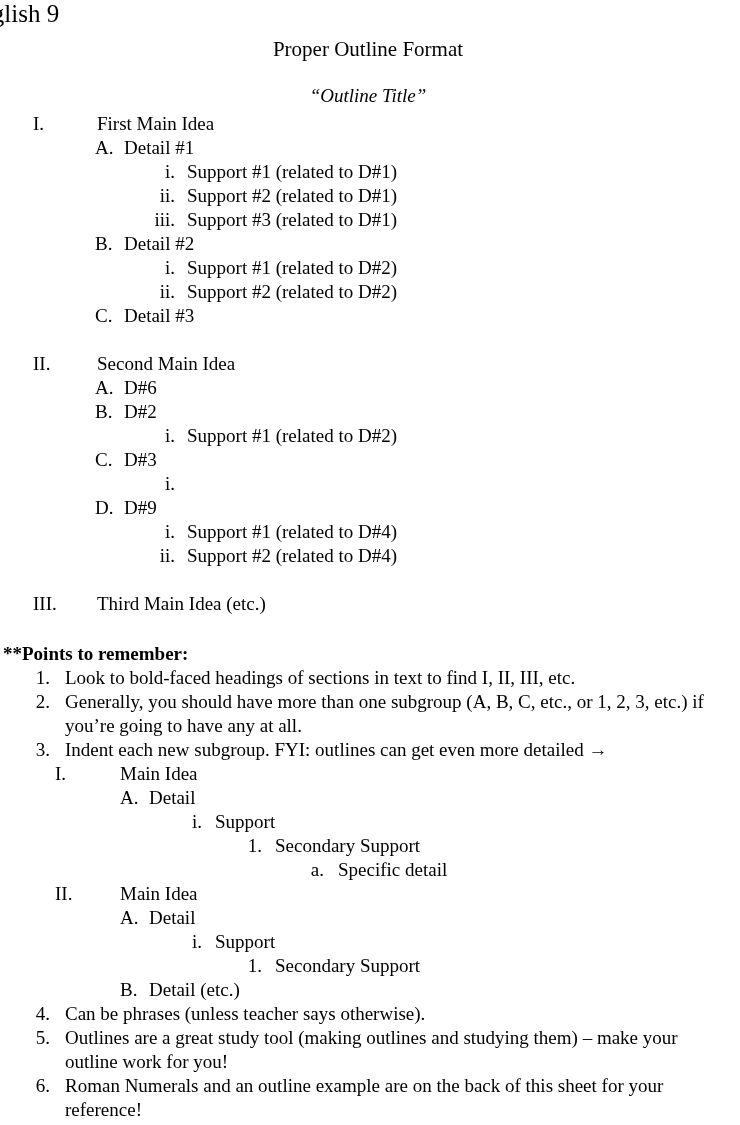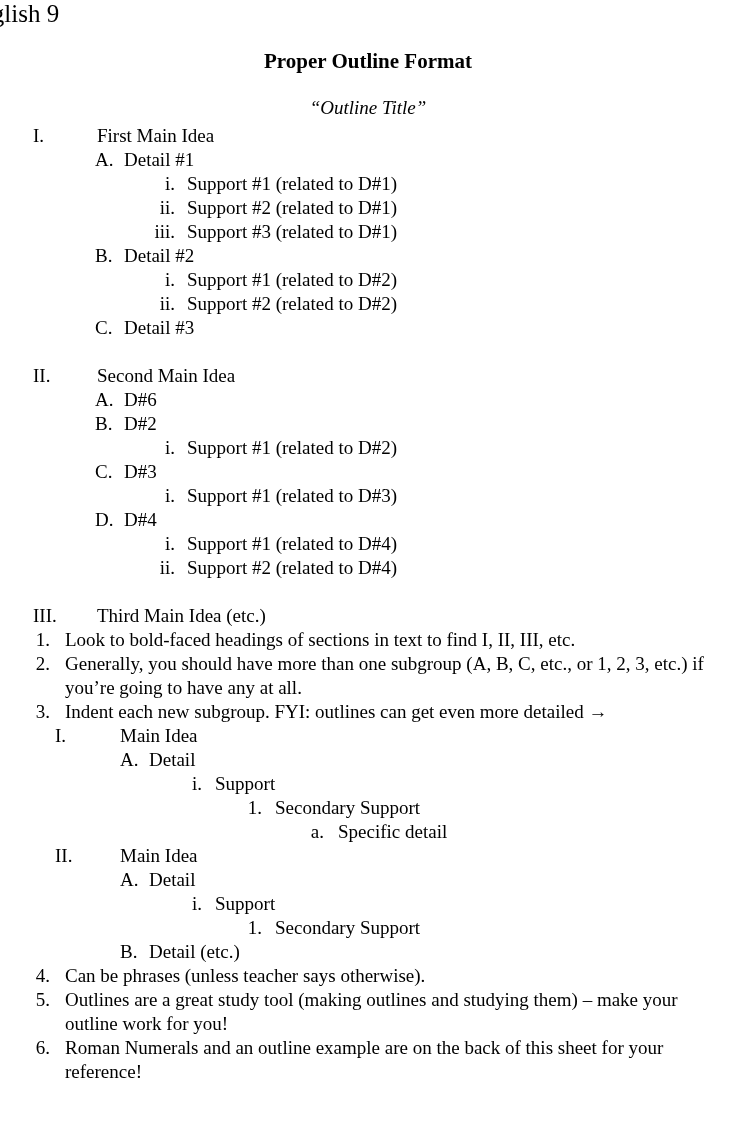--- a/index.html
+++ b/index.html
@@ -30,24 +30,24 @@
     margin-top: 2px;
     font-size: 25px;
     line-height: 24px;
   }
   .course-line .inner {
     display: inline-block;
     transform: translateX(-36px);
   }
   .doc-title {
     text-align: center;
-    font-weight: bold;
+    font-weight: normal;
     font-size: 21px;
     line-height: 26px;
-    margin-top: 22px;
+    margin-top: 10px;
   }
   .doc-title .inner {
     display: inline-block;
     transform: translateX(-2px);
   }
   .outline-title {
     text-align: center;
     font-size: 19px;
     line-height: 24px;
     margin-top: 22px;
@@ -198,41 +198,41 @@
       <div class="row lvl-lower">
         <span class="marker">i.</span>
         <span class="content">Support #1 (related to D#2)</span>
       </div>
       <div class="row lvl-alpha">
         <span class="marker">C.</span>
         <span class="content">D#3</span>
       </div>
       <div class="row lvl-lower">
         <span class="marker">i.</span>
-        <span class="content">Support #1 (related to D#3)</span>
       </div>
       <div class="row lvl-alpha">
         <span class="marker">D.</span>
-        <span class="content">D#4</span>
+        <span class="content">D#9</span>
       </div>
       <div class="row lvl-lower">
         <span class="marker">i.</span>
         <span class="content">Support #1 (related to D#4)</span>
       </div>
       <div class="row lvl-lower">
         <span class="marker">ii.</span>
         <span class="content">Support #2 (related to D#4)</span>
       </div>
       <div class="gap-block"></div>
       <div class="row lvl-roman">
         <span class="marker">III.</span>
         <span class="content">Third Main Idea (etc.)</span>
       </div>
     </div>
 
+  <div class="points-heading">**Points to remember:</div>
 
   <div id="points-list">
       <div class="num-row">
         <span class="marker">1.</span>
         <span class="content">Look to bold-faced headings of sections in text to find I, II, III, etc.</span>
       </div>
       <div class="num-row">
         <span class="marker">2.</span>
         <span class="content">Generally, you should have more than one subgroup (A, B, C, etc., or 1, 2, 3, etc.) if you’re going to have any at all.</span>
       </div>

